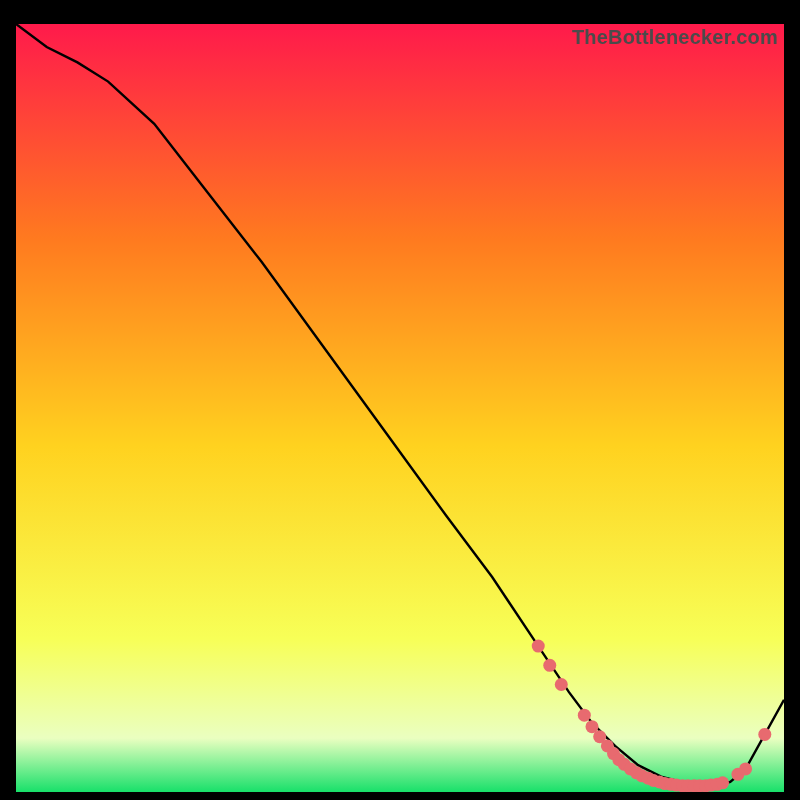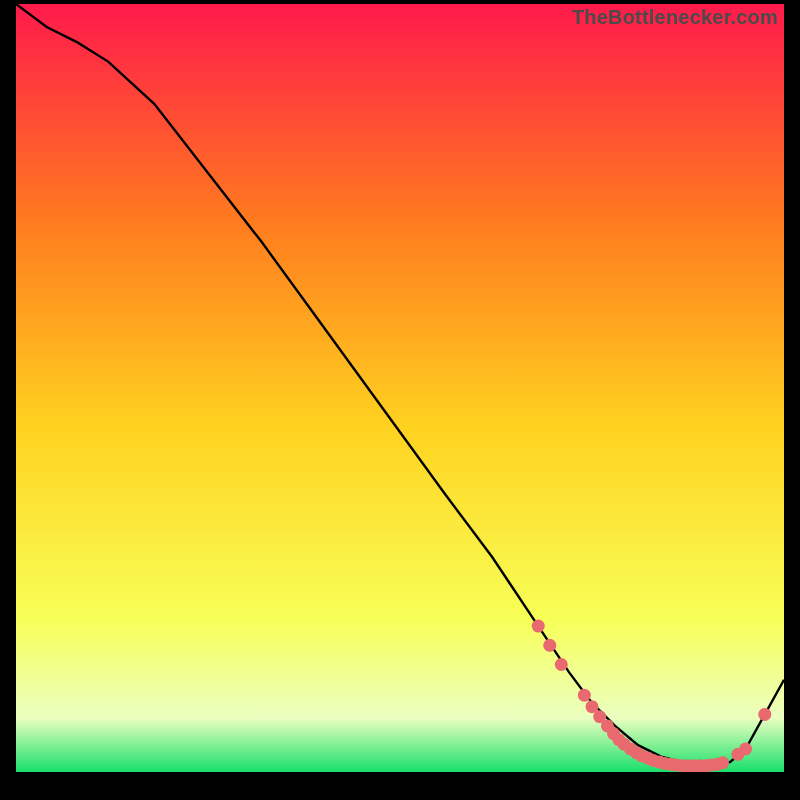--- a/index.html
+++ b/index.html
@@ -7,21 +7,21 @@
     padding: 0;
     width: 800px;
     height: 800px;
     background: #000;
     overflow: hidden;
     font-family: Arial, Helvetica, sans-serif;
   }
   .frame {
     position: absolute;
     left: 16px;
-    top: 4px;
+    top: 24px;
     width: 768px;
     height: 768px;
     background: #000;
   }
   .plot-area {
     position: absolute;
     left: 0;
     top: 0;
     width: 768px;
     height: 768px;

